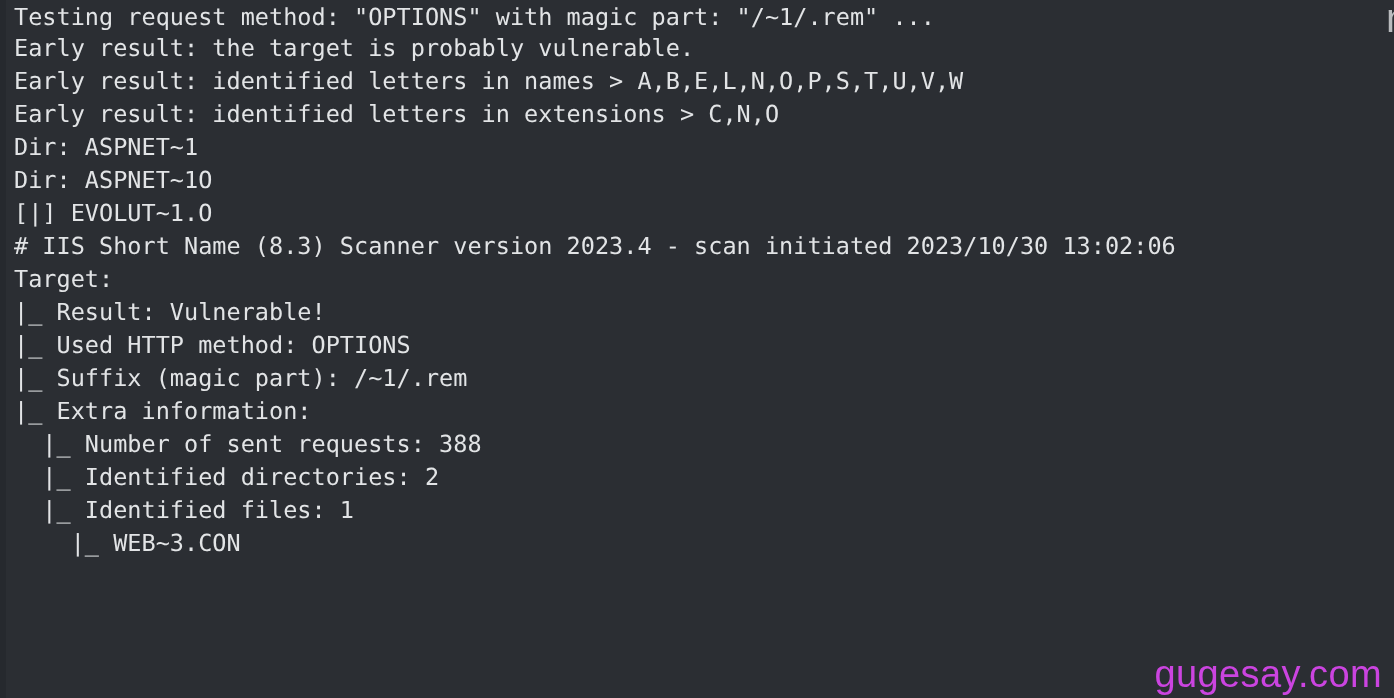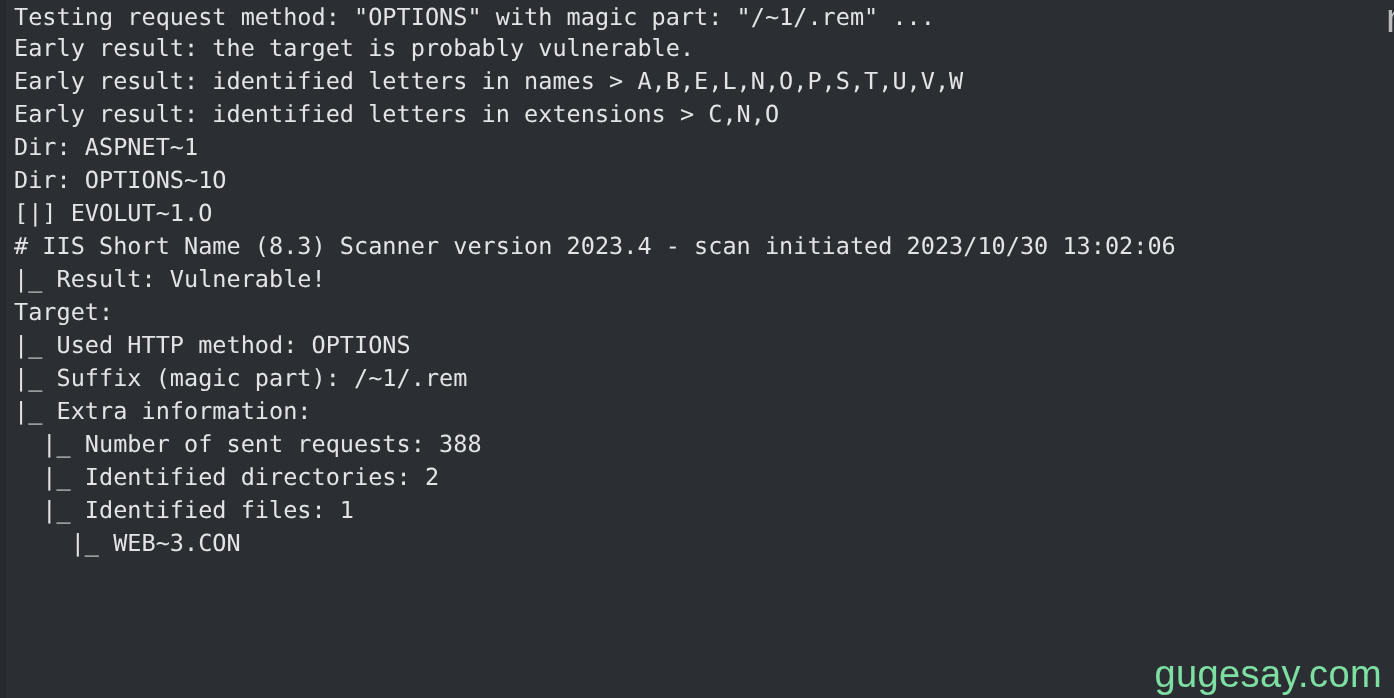--- a/index.html
+++ b/index.html
@@ -55,21 +55,21 @@
     height: 32px;
     line-height: 34px;
   }
   
   #watermark {
     position: absolute;
     right: 12px;
     bottom: 2px;
     font-family: "Liberation Sans", sans-serif;
     font-size: 38px;
-    color: #86efac;
+    color: #d946ef;
     letter-spacing: 0.4px;
     opacity: 0.92;
     z-index: 4;
     white-space: pre;
   }
   
   #edge-glyph {
     position: absolute;
     right: -10px;
     top: -4px;
@@ -91,25 +91,25 @@
   <div id="left-edge"></div>
 
   <div id="edge-glyph">m</div>
 
   <div id="output">
     <span class="line">Testing request method: "OPTIONS" with magic part: "/~1/.rem" ...</span>
     <span class="line">Early result: the target is probably vulnerable.</span>
     <span class="line">Early result: identified letters in names &gt; A,B,E,L,N,O,P,S,T,U,V,W</span>
     <span class="line">Early result: identified letters in extensions &gt; C,N,O</span>
     <span class="line">Dir: ASPNET~1</span>
-    <span class="line">Dir: OPTIONS~1O</span>
+    <span class="line">Dir: ASPNET~1O</span>
     <span class="line">[|] EVOLUT~1.O</span>
     <span class="line"># IIS Short Name (8.3) Scanner version 2023.4 - scan initiated 2023/10/30 13:02:06</span>
+    <span class="line">Target:</span>
     <span class="line">|_ Result: Vulnerable!</span>
-    <span class="line">Target:</span>
     <span class="line">|_ Used HTTP method: OPTIONS</span>
     <span class="line">|_ Suffix (magic part): /~1/.rem</span>
     <span class="line">|_ Extra information:</span>
     <span class="line">  |_ Number of sent requests: 388</span>
     <span class="line">  |_ Identified directories: 2</span>
     <span class="line">  |_ Identified files: 1</span>
     <span class="line">    |_ WEB~3.CON</span>
   </div>
 
   <div id="watermark">gugesay.com</div>

